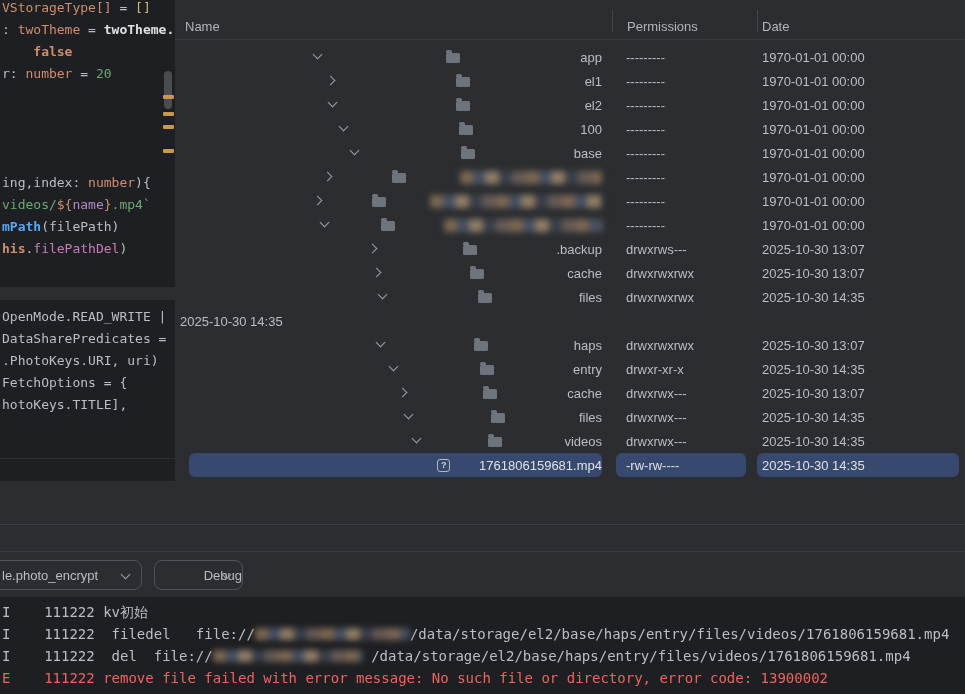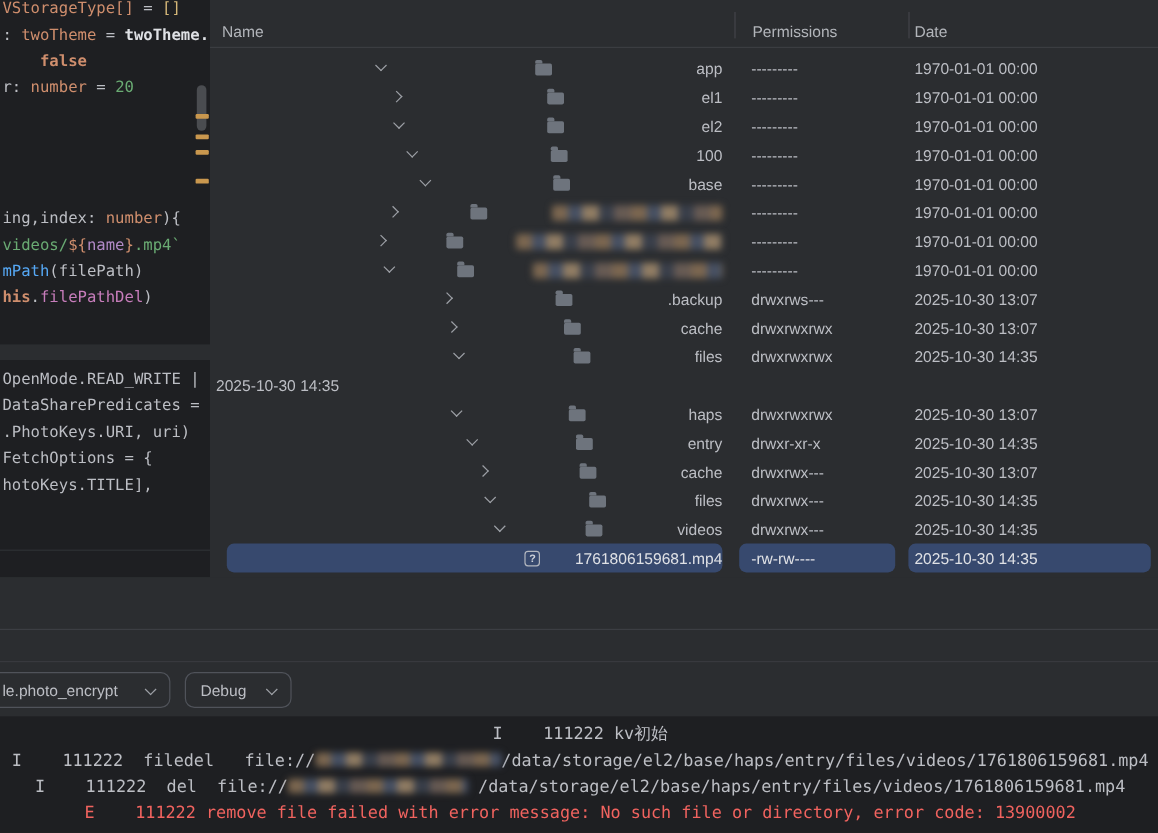--- a/index.html
+++ b/index.html
@@ -17,21 +17,21 @@
     font-family:"DejaVu Sans Mono", monospace; font-size:13px;
   }
   .code-group { position:absolute; left:2px; right:14px; }
   .code-line { height:22px; line-height:22px; white-space:pre; }
   .tk-def   { color:#bcbec4; }
   .tk-defb  { color:#dfe1e5; font-weight:bold; }
   .tk-kw    { color:#cf8e6d; }
   .tk-kwb   { color:#cf8e6d; font-weight:bold; }
   .tk-str   { color:#6aab73; }
   .tk-num   { color:#6aab73; }
-  .tk-fn    { color:#56a8f5; }
+  .tk-fn    { color:#56a8f5;font-weight:bold; }
   .tk-field { color:#c77dbb; }
   .tk-var   { color:#b189c6; }
   .tk-yel   { color:#d5b778; }
   .editor-band { position:absolute; left:0; top:287px; width:175px; height:13px; background:#2b2d30; }
   .editor-line2 { position:absolute; left:0; top:458px; width:175px; height:1px; background:#2f3135; }
   .ed-scrollbar { position:absolute; right:2px; top:0; width:10px; height:481px; }
   .ed-thumb { position:absolute; left:1px; top:71px; width:8px; height:38px; background:#4a4c50; border-radius:4px; }
   .ed-mark { position:absolute; left:0; width:11px; height:4px; background:#c9974e; border-radius:1px; }
 
   
@@ -85,40 +85,40 @@
   .strip-a { position:absolute; left:0; top:481px; width:965px; height:44px;
              background:#2b2d30; border-bottom:1px solid #3c3e43; }
   .strip-b { position:absolute; left:0; top:525px; width:965px; height:27px;
              background:#2b2d30; border-bottom:1px solid #3c3e43; }
 
   
   .toolbar { position:absolute; left:0; top:552px; width:965px; height:45px; background:#2b2d30; }
   .dropdown { position:absolute; top:8px; height:30px; border:1px solid #50535a; border-radius:8px;
               display:flex; align-items:center; color:#bcbec4; font-size:13px; background:#2b2d30; }
   .dd-scope { left:-14px; width:156px; padding-left:15px; }
-  .dd-level { left:154px; width:89px; padding-left:12px; }
+  .dd-level { left:154px; width:89px; padding-left:12px;justify-content:flex-end; }
   .dd-chev { position:absolute; right:12px; top:10px; width:7px; height:7px;
              border-right:1.5px solid #9da0a6; border-bottom:1.5px solid #9da0a6; transform:rotate(45deg); }
   .searchbox { position:absolute; left:257px; top:8px; width:708px; height:30px;
                border:1px solid #50535a; border-radius:8px 0 0 8px; display:flex; align-items:center; }
   .search-ico { position:relative; width:20px; height:16px; margin-left:12px; flex:0 0 20px; }
   .search-ico .lens { position:absolute; left:0; top:1px; width:9px; height:9px;
                       border:1.5px solid #9da0a6; border-radius:50%; }
   .search-ico .handle { position:absolute; left:9px; top:10px; width:5px; height:1.5px;
                         background:#9da0a6; transform:rotate(45deg); }
   .search-ico .caret { position:absolute; left:14px; top:6px; width:0; height:0;
                        border-left:3.5px solid transparent; border-right:3.5px solid transparent;
                        border-top:4px solid #9da0a6; }
   .searchbox input { flex:1; background:transparent; border:none; outline:none;
                      color:#bcbec4; font-size:13px; font-family:"Liberation Sans", sans-serif; margin-left:6px; }
 
   
   .log { position:absolute; left:0; top:597px; width:965px; height:97px; background:#1e1f22;
          font-family:"DejaVu Sans Mono", monospace; font-size:14px; padding:4px 0 0 2px; overflow:hidden; }
-  .log-line { height:22px; line-height:22px; white-space:pre;text-align:center; }
+  .log-line { height:22px; line-height:22px; white-space:pre; }
   .log-info  { color:#bcbec4; }
   .log-error { color:#f0635f; }
   .log .redact { height:12px; vertical-align:-1px; }
 </style>
 </head>
 <body>
 
 <div id="screen">
 
   <div class="editor">

